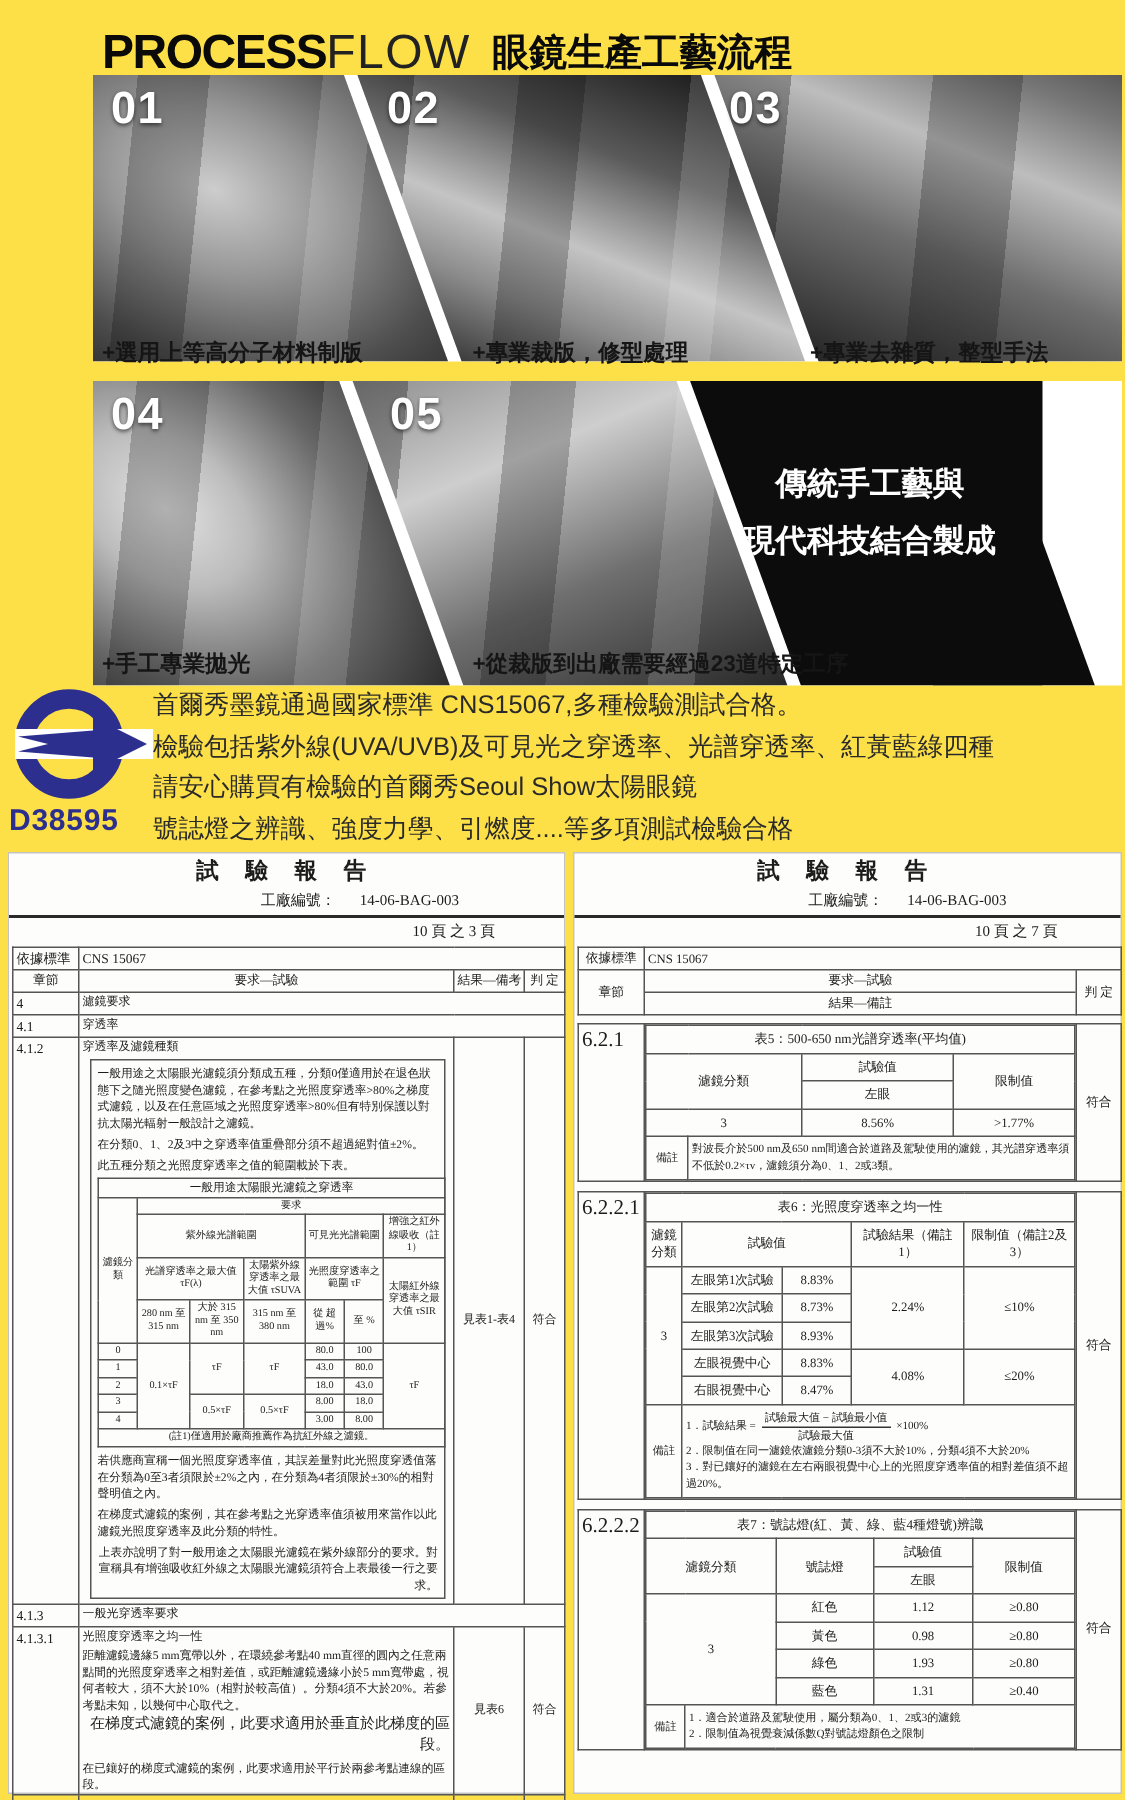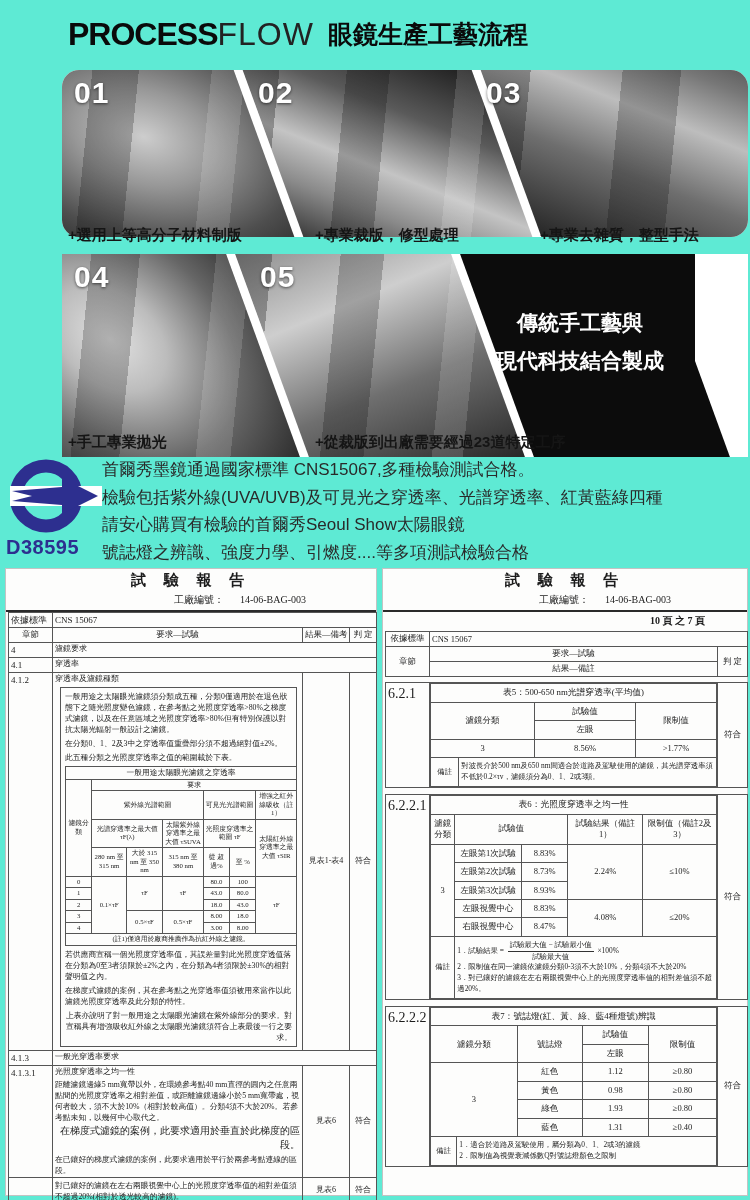--- a/index.html
+++ b/index.html
@@ -1,17 +1,17 @@
 <!DOCTYPE html>
 <html><head>
 <meta charset="utf-8">
 <style>
   html,body{margin:0;padding:0;width:750px;height:1200px;overflow:hidden;background:#fff;
     font-family:"Liberation Sans",sans-serif;color:#111;}
-  .page{position:relative;width:750px;height:1200px;background:#5eead4;}
+  .page{position:relative;width:750px;height:1200px;background:#fde047;}
 
   
   .hdr{position:absolute;left:68px;top:16px;white-space:nowrap;}
   .t1{font-weight:900;font-size:32px;letter-spacing:-1px;color:#0a0a0a;}
   .t2{font-weight:400;font-size:32px;letter-spacing:1px;color:#222;}
   .t3{font-weight:700;font-size:25px;margin-left:14px;color:#0a0a0a;position:relative;top:-2px;}
 
   
   .prow{position:absolute;left:62px;width:686px;overflow:hidden;background:#fff;}
   .prow-inner{position:absolute;top:0;bottom:0;left:-52px;right:-52px;display:flex;gap:9px;}
@@ -85,21 +85,21 @@
 </style>
 </head>
 <body>
 
 <div class="page">
 
   <div class="hdr">
     <span class="t1">PROCESS</span><span class="t2">FLOW</span><span class="t3">眼鏡生產工藝流程</span>
   </div>
 
-  <div class="prow" style="top:70px;height:167px;border-radius:17px;">
+  <div class="prow" style="top:50px;height:191px;">
     <div class="prow-inner">
       <div class="pcell ph1" style="width:254px;"></div>
       <div class="pcell ph2" style="width:229px;"></div>
       <div class="pcell ph3" style="width:340px;"></div>
     </div>
     <div class="pnum" style="left:12px;">01</div>
     <div class="pnum" style="left:196px;">02</div>
     <div class="pnum" style="left:424px;">03</div>
   </div>
 
@@ -139,20 +139,21 @@
     <div>請安心購買有檢驗的首爾秀Seoul Show太陽眼鏡</div>
     <div>號誌燈之辨識、強度力學、引燃度....等多項測試檢驗合格</div>
   </div>
 
   <div class="doc" style="left:5px;width:372px;">
     <div class="doc-title">試 驗 報 告</div>
     <div class="doc-meta" style="padding-right:70px;">
       <span>工廠編號：</span><span class="num">14-06-BAG-003</span>
     </div>
     <div class="doc-rule"></div>
+    <div class="doc-page" style="padding-right:46px;">10 頁 之 3 頁</div>
 
     <table class="main">
       <colgroup>
           <col style="width:44px;">
           <col style="width:250px;">
           <col style="width:47px;">
           <col style="width:27px;">
         </colgroup>
       <tbody>
           <tr>
@@ -289,21 +290,21 @@
     </tbody>
       </table>
   </div>
 
   <div class="doc" style="left:382px;width:366px;">
     <div class="doc-title">試 驗 報 告</div>
     <div class="doc-meta" style="padding-right:76px;">
       <span>工廠編號：</span><span class="num">14-06-BAG-003</span>
     </div>
     <div class="doc-rule"></div>
-    <div class="doc-page" style="padding-right:42px;font-weight:bold;">10 頁 之 7 頁</div>
+    <div class="doc-page" style="padding-right:42px;">10 頁 之 7 頁</div>
 
     <table class="hdr2" style="margin-bottom:5px;">
       <colgroup>
           <col style="width:44px;">
           <col style="width:288px;">
           <col style="width:30px;">
         </colgroup>
       <tbody>
           <tr>
         <td>依據標準</td>

